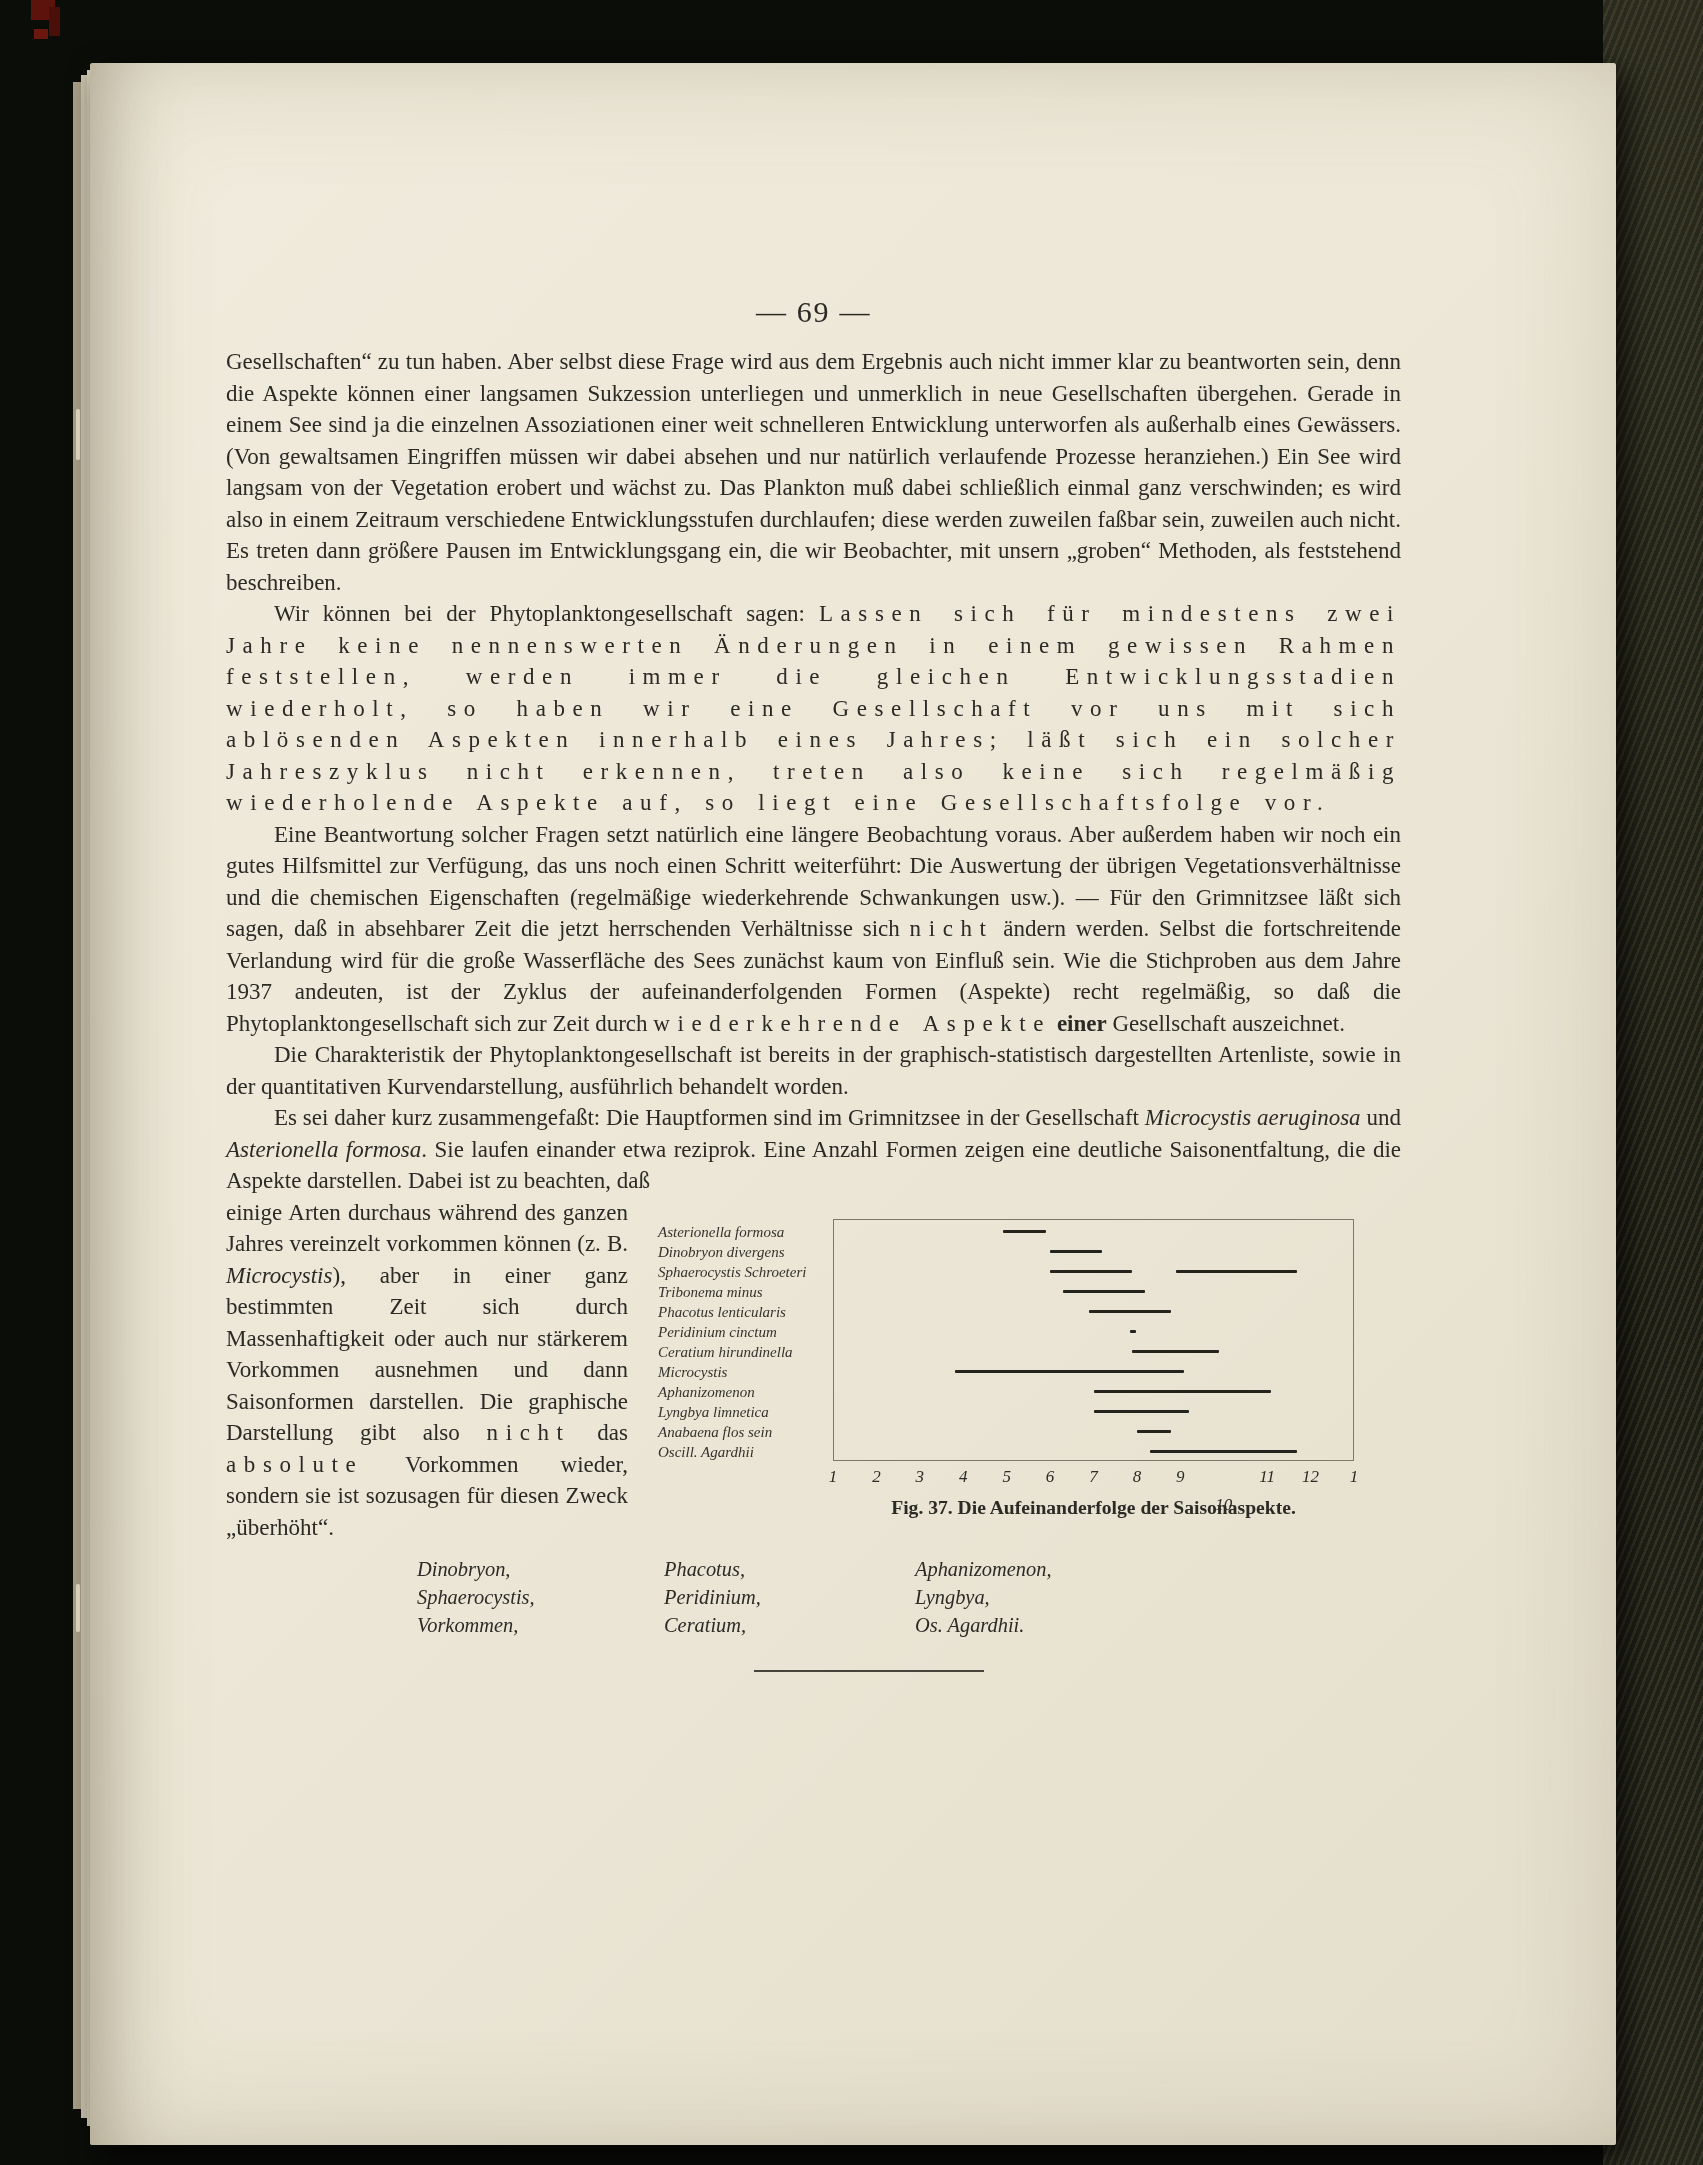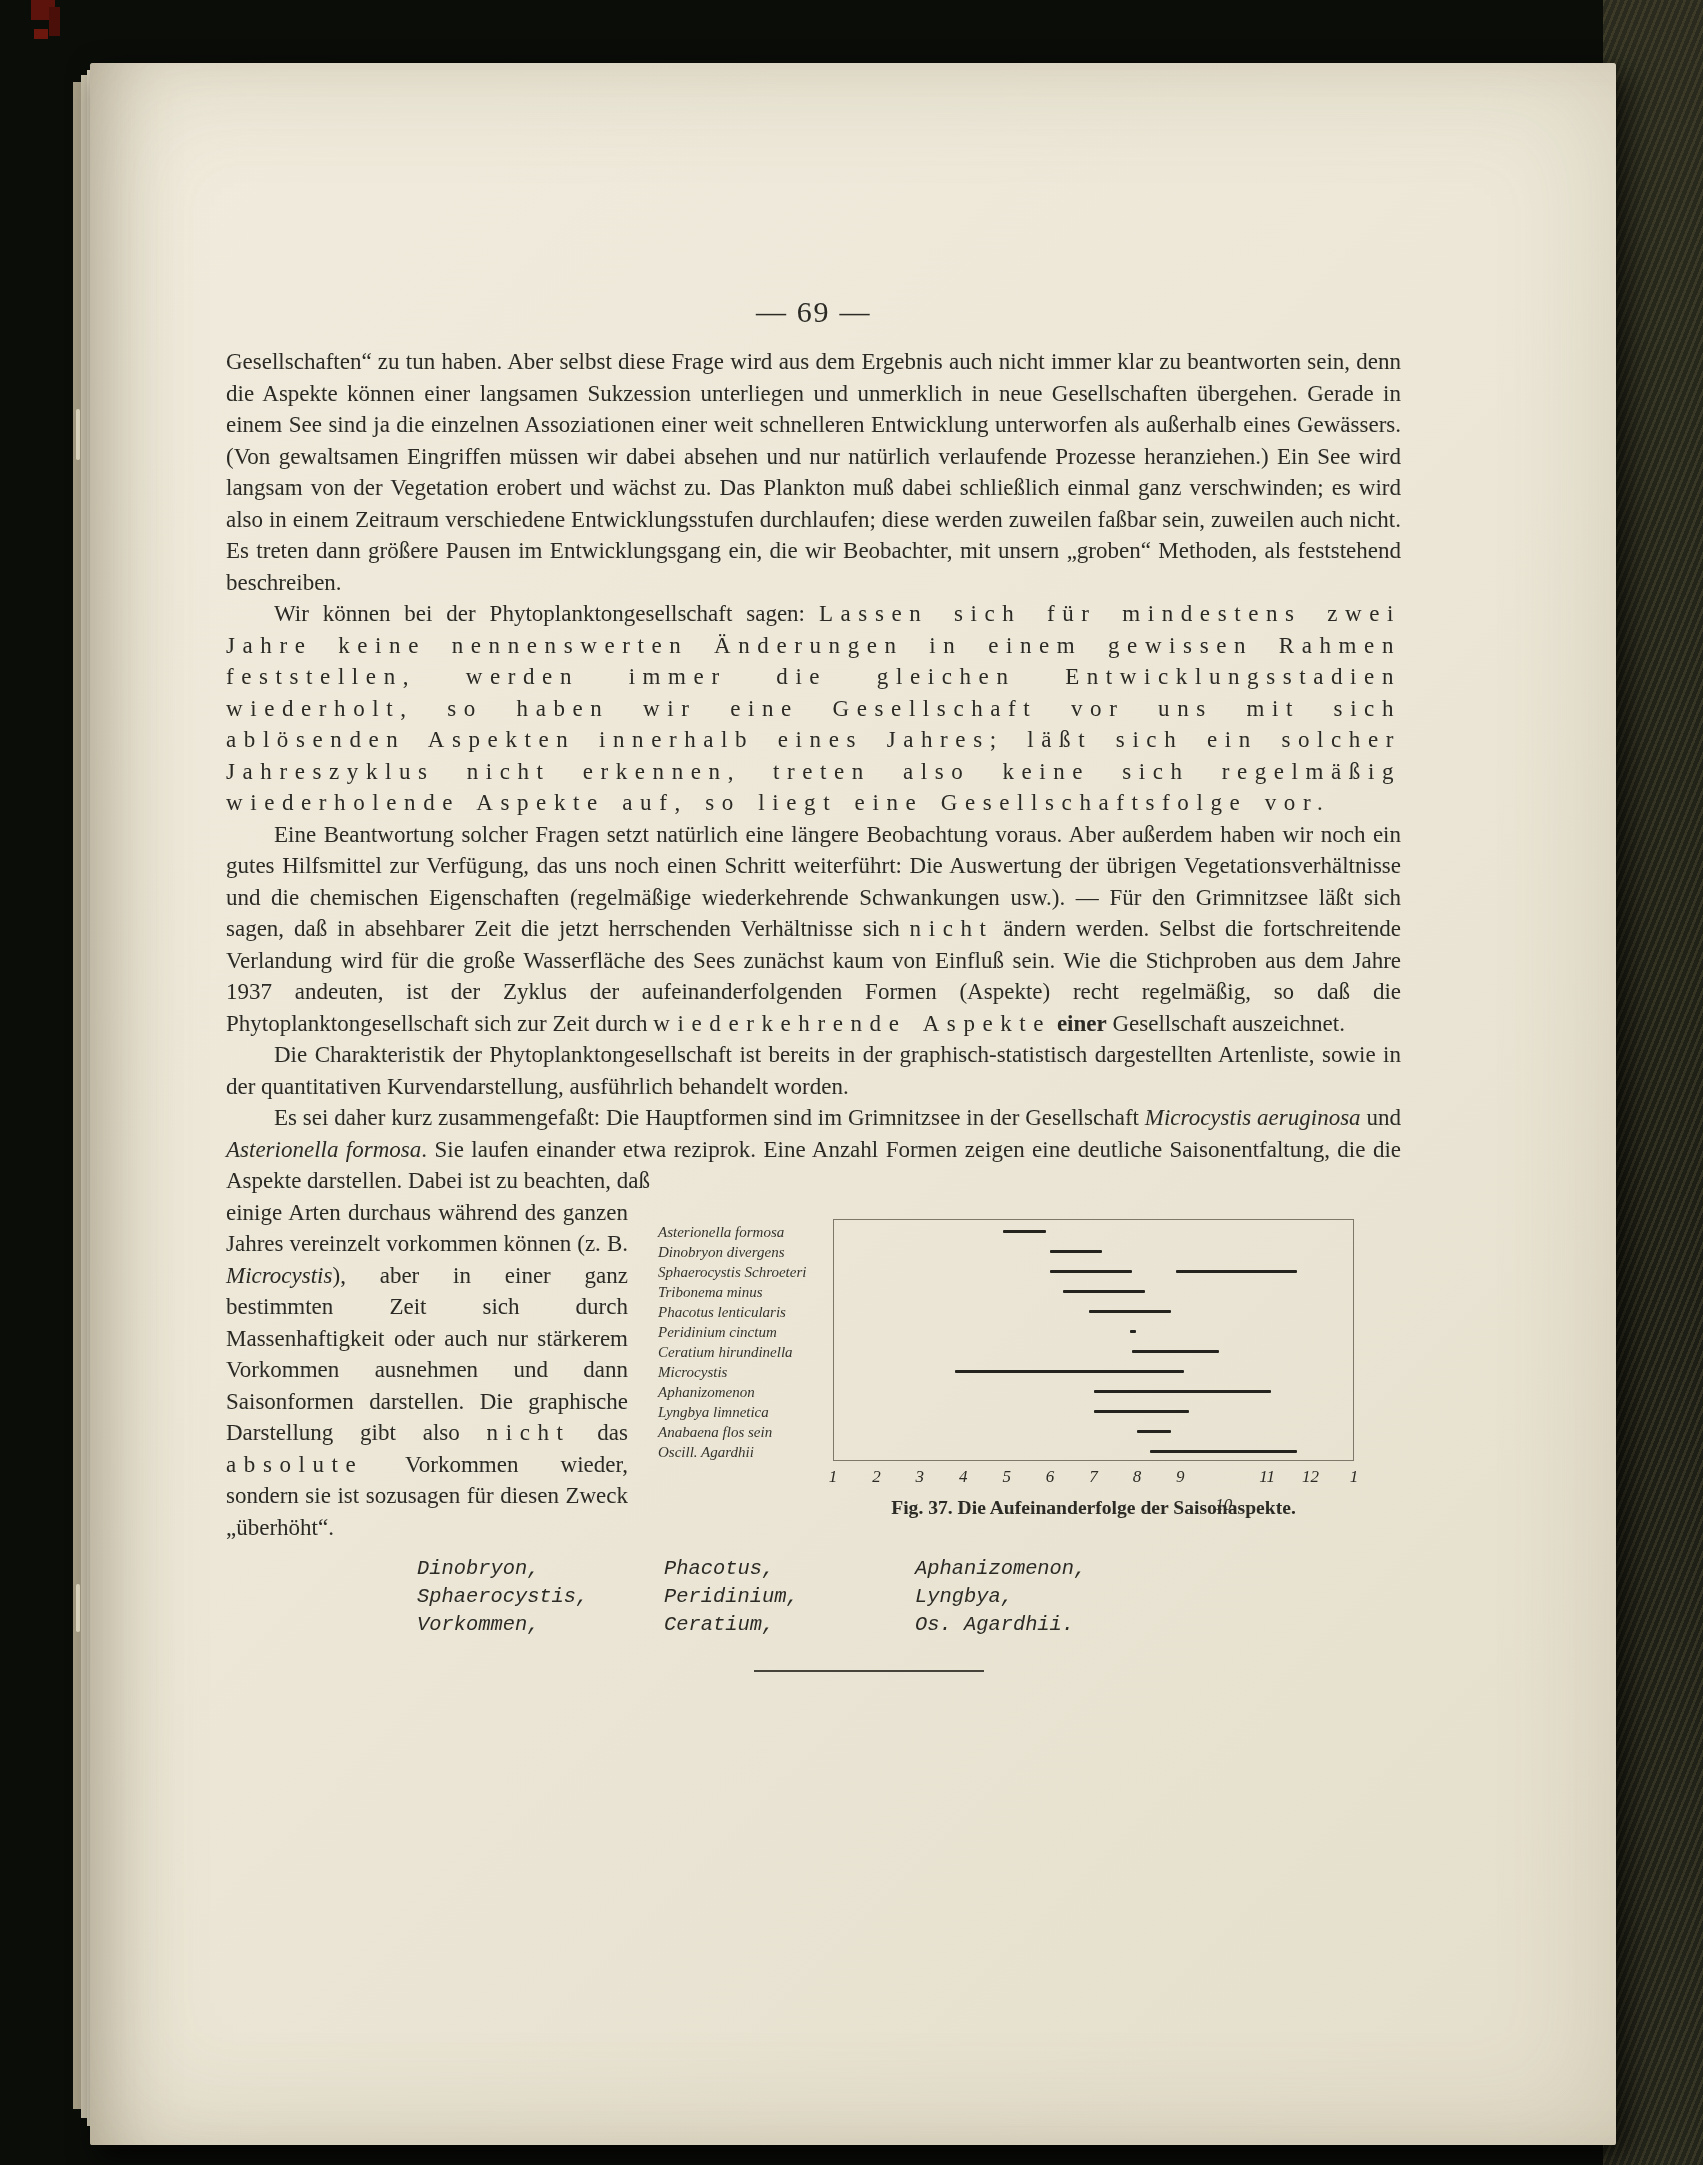--- a/index.html
+++ b/index.html
@@ -57,21 +57,21 @@
   .fig-plot{position:relative;height:240px;border:0.9px solid #7d796a;}
   .fig-bar{position:absolute;height:3.4px;background:#24231e;border-radius:0.9px;}
   .fig-axis{position:relative;height:31px;font-style:italic;font-size:17px;}
   .axis-num{position:absolute;top:6px;transform:translateX(-50%);}
   .fig-caption{margin-left:175px;width:521px;text-align:center;font-size:19.6px;margin-top:5.1px;font-weight:bold;}
   
   .petit{margin-left:-29px;width:1204px;font-size:20.4px;line-height:26.4px;margin-top:12px;}
   .petit-p{margin:0;text-align:justify;}
   .intro{text-indent:82px;margin-bottom:3.4px;}
   .sf-cols{display:flex;padding-left:220px;font-style:italic;}
-  .sf-col{line-height:28px;font-family:Liberation Mono, monospace;}
+  .sf-col{line-height:28px;}
   .sf-col:nth-child(1){width:247px;}
   .sf-col:nth-child(2){width:251px;}
   .sf-col:nth-child(3){width:auto;}
   .footer-p{text-indent:82px;margin-top:6.8px;}
   .end-rule{width:230px;height:1.7px;background:#45433a;margin:31px auto 0 auto;margin-left:528px;}
 </style>
 </head>
 <body>
 
 <div class="red-mark m1"></div>

